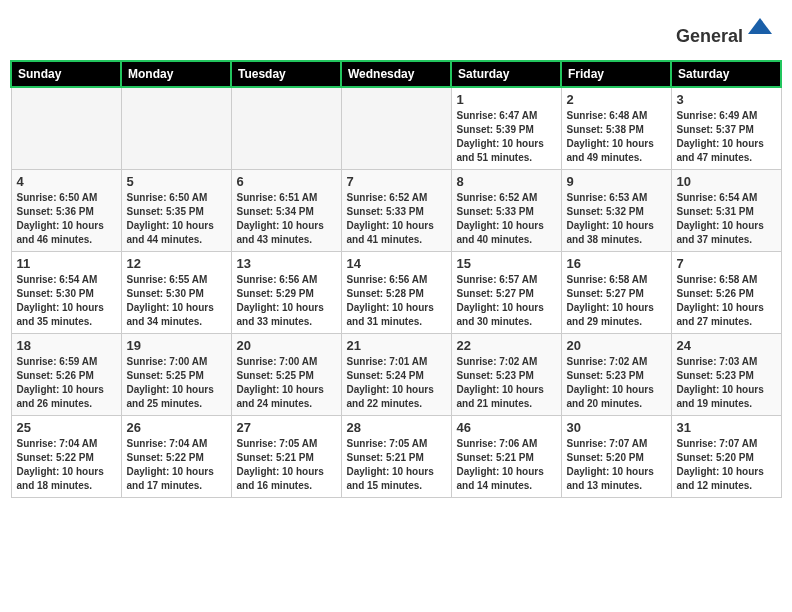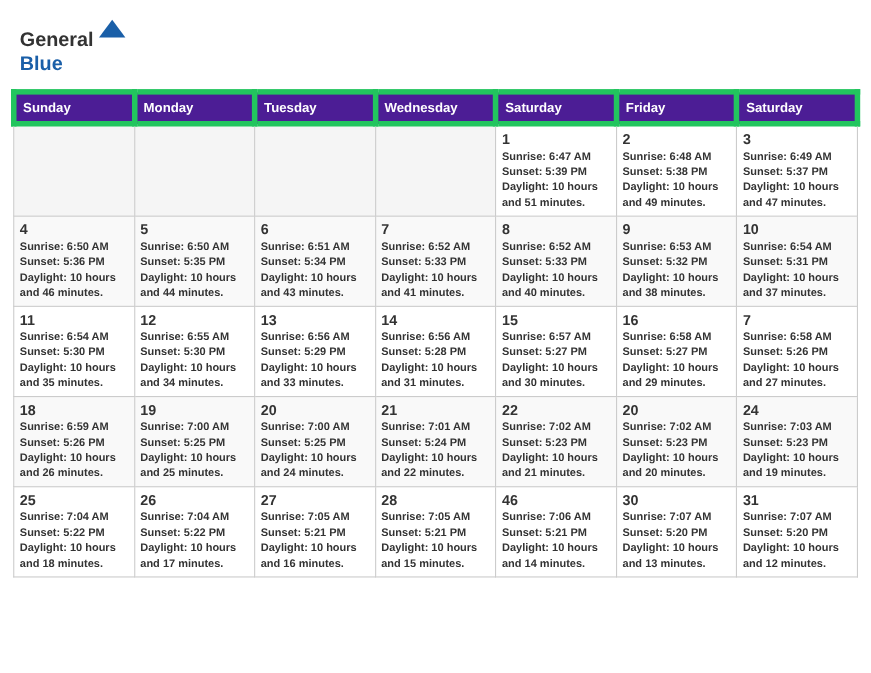--- a/index.html
+++ b/index.html
@@ -6,21 +6,21 @@
     body {
       font-family: Arial, sans-serif;
       background: #fff;
       width: 792px;
       min-height: 612px;
       padding: 10px;
     }
     .header {
       display: flex;
       align-items: flex-start;
-      justify-content: flex-start;
+      justify-content: flex-end;
       margin-bottom: 8px;
       padding: 4px 8px;
     }
     .logo {
       display: flex;
       align-items: center;
     }
     .logo-text {
       font-size: 18px;
       font-weight: bold;
@@ -45,26 +45,26 @@
       font-size: 14px;
       color: #333;
       font-weight: bold;
     }
     .calendar {
       width: 100%;
       border-collapse: collapse;
       border: 1px solid #ccc;
     }
     .calendar th {
-      background-color: #4c1d95;
+      background-color: #000000;
       color: #fff;
       text-align: left;
       padding: 5px 6px;
       font-size: 12px;
-      border: 5px solid #22c55e;
+      border: 2px solid #22c55e;
     }
     .calendar td {
       vertical-align: top;
       padding: 4px 5px;
       border: 1px solid #ccc;
       font-size: 10px;
       color: #333;
       width: 110px;
       min-height: 80px;
       background: #fff;
@@ -94,23 +94,20 @@
 </head>
 <body>
 
 <div class="header">
   <div class="logo">
     <div>
       <div class="logo-text">
         <span class="logo-general">General</span><svg class="logo-icon" viewBox="0 0 28 28">
             <polygon points="14,4 26,20 2,20" fill="#1a5fa8"></polygon>
           </svg>
-      </div>
-      <div class="logo-text">
-        <span class="logo-blue">Blue</span>
       </div>
     </div>
   </div>
   <div class="title-area">
     <div class="month-title"></div>
     <div class="location-title"></div>
   </div>
 </div>
 
 <table class="calendar">

